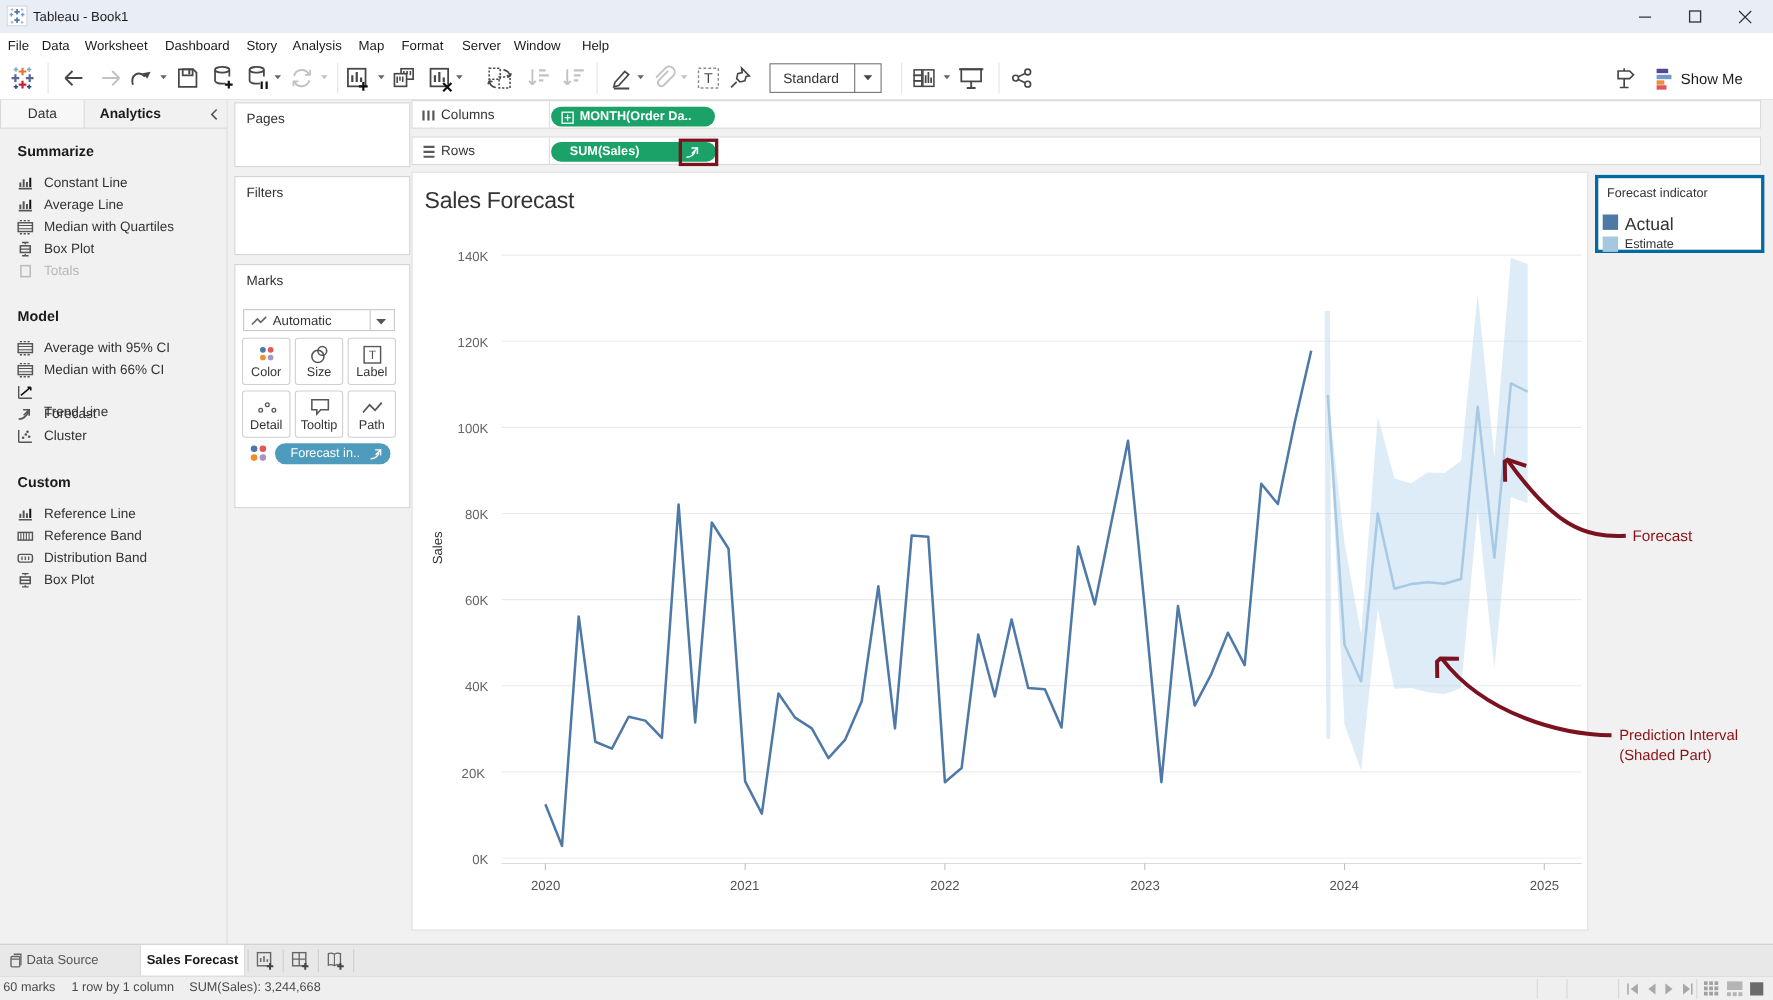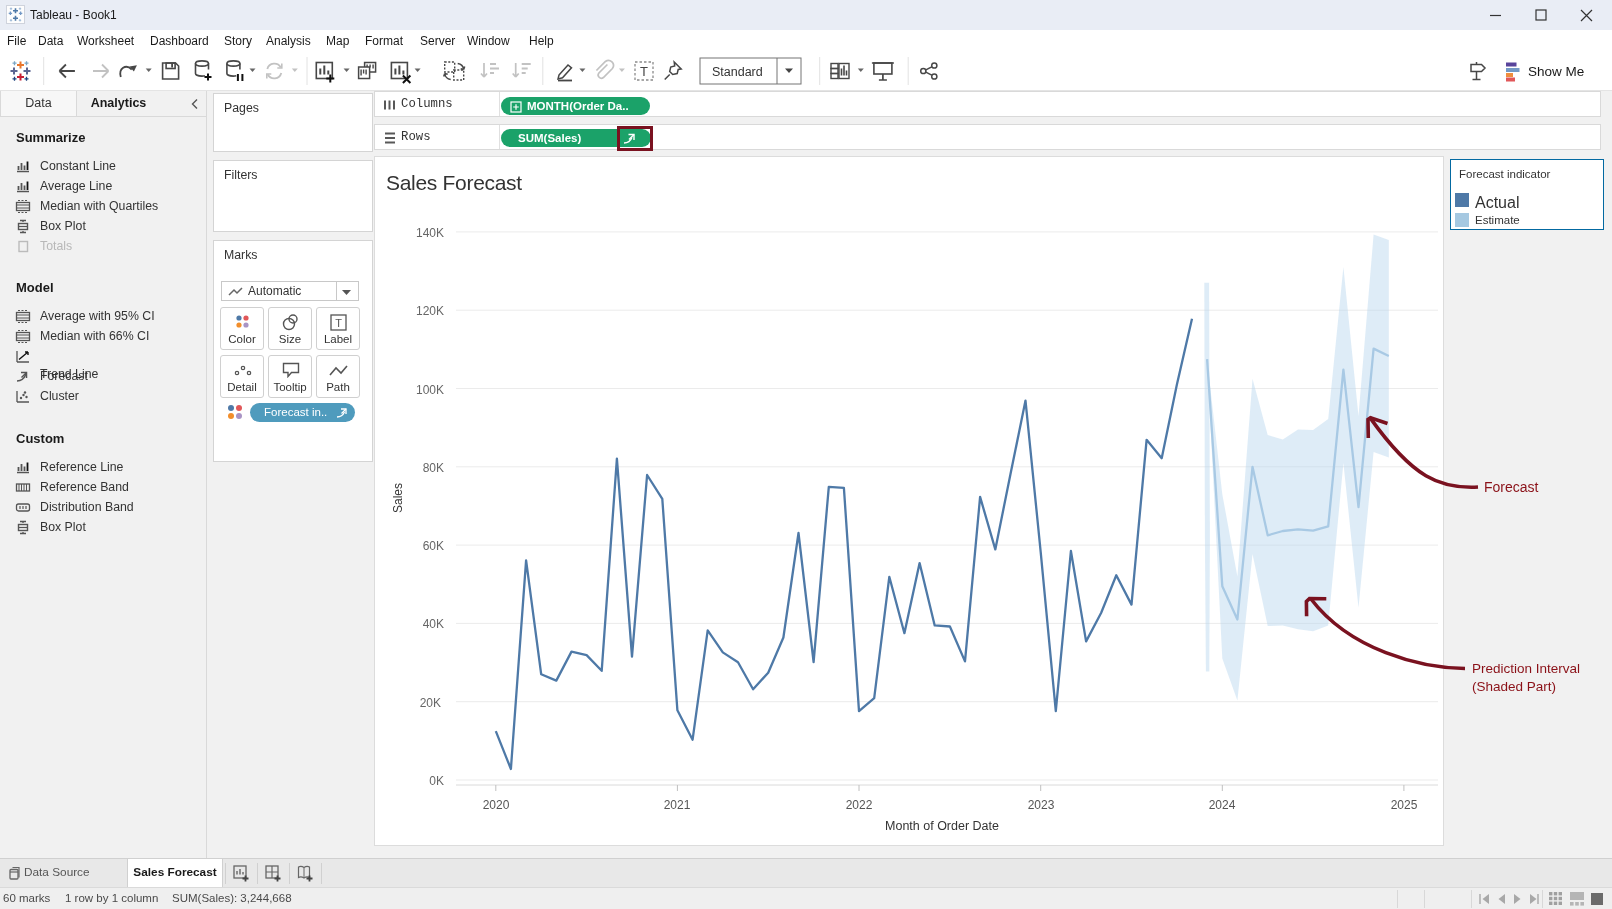--- a/index.html
+++ b/index.html
@@ -22,30 +22,30 @@
 .sechead { position:absolute; left:16px; font-size:13px; font-weight:bold; color:#1a1a1a; }
 .sitem { position:absolute; left:40px; font-size:12.3px; color:#333333; white-space:nowrap; }
 .sicon { position:absolute; left:15px; }
 
 #midpanel { left:207px; top:91px; width:166px; height:767px; background:#f1f1f1; }
 .card { position:absolute; background:#ffffff; border:1px solid #d4d4d4; }
 .cardlabel { position:absolute; left:10px; top:7px; font-size:12.3px; color:#333333; }
 .mbtn { position:absolute; width:44px; height:43px; background:#ffffff; border:1px solid #d0d0d0; border-radius:3px; }
 .mbtn .lbl { position:absolute; width:100%; text-align:center; bottom:4px; font-size:11.5px; color:#333333; }
 
-.shelf { position:absolute; left:374px; width:1227px; height:26px; background:#ffffff; border:1px solid #d9d9d9;font-family:Liberation Mono, monospace; }
+.shelf { position:absolute; left:374px; width:1227px; height:26px; background:#ffffff; border:1px solid #d9d9d9; }
 .shelflabel { position:absolute; left:26px; top:5px; font-size:12.3px; color:#333333; }
 .pill { position:absolute; height:18px; background:#1ba269; border-radius:9px; color:#ffffff; font-size:11.5px; }
 
 #chartcard { left:374px; top:156px; width:1070px; height:690px; background:#ffffff; border:1px solid #dcdcdc; }
 #charttitle { left:11px; top:14px; font-size:21px; color:#333333; letter-spacing:-0.3px; }
 .ylab { position:absolute; width:34px; text-align:right; font-size:12px; color:#666666; }
 .xlab { position:absolute; width:60px; text-align:center; font-size:12px; color:#555555; }
 
-#legend { left:1450px; top:159px; width:154px; height:71px; background:#ffffff; border:1px solid #0369a1; }
+#legend { left:1450px; top:159px; width:154px; height:71px; background:#ffffff; border:3px solid #0369a1; }
 
 #tabbar { left:0; top:858px; width:1612px; height:29px; background:#e8e8e8; border-top:1px solid #d0d0d0; }
 #statusbar { left:0; top:887px; width:1612px; height:22px; background:#efefef; border-top:1px solid #dadada; }
 .stxt { position:absolute; top:4px; font-size:11.5px; color:#4a4a4a; }
 .red { color:#8b1118; white-space:nowrap; }
 </style>
 </head>
 <body>
 <div id="stage">
   <div class="abs" id="titlebar"></div>
@@ -441,21 +441,20 @@
     <div class="ylab" style="left:35px;top:460px;">40K</div>
     <div class="ylab" style="left:32px;top:539px;">20K</div>
     <div class="ylab" style="left:35px;top:617px;">0K</div>
     <div class="abs" style="left:8px;top:334px;font-size:12px;color:#333;transform:rotate(-90deg);transform-origin:center;">Sales</div>
     <div class="xlab" style="left:91px;top:641px;">2020</div>
     <div class="xlab" style="left:272px;top:641px;">2021</div>
     <div class="xlab" style="left:454px;top:641px;">2022</div>
     <div class="xlab" style="left:636px;top:641px;">2023</div>
     <div class="xlab" style="left:817px;top:641px;">2024</div>
     <div class="xlab" style="left:999px;top:641px;">2025</div>
-    <div class="abs" style="left:76px;top:662px;width:982px;text-align:center;font-size:12.5px;color:#333;">Month of Order Date</div>
     <svg class="abs" style="left:0;top:0;" width="1070" height="690" viewBox="0 0 1070 690">
       <g stroke="#ebebeb" stroke-width="1">
         <line x1="81" y1="74.9" x2="1063" y2="74.9"></line>
         <line x1="81" y1="153.2" x2="1063" y2="153.2"></line>
         <line x1="81" y1="231.5" x2="1063" y2="231.5"></line>
         <line x1="81" y1="309.8" x2="1063" y2="309.8"></line>
         <line x1="81" y1="388.1" x2="1063" y2="388.1"></line>
         <line x1="81" y1="466.4" x2="1063" y2="466.4"></line>
         <line x1="81" y1="544.7" x2="1063" y2="544.7"></line>
         <line x1="81" y1="623" x2="1063" y2="623"></line>

